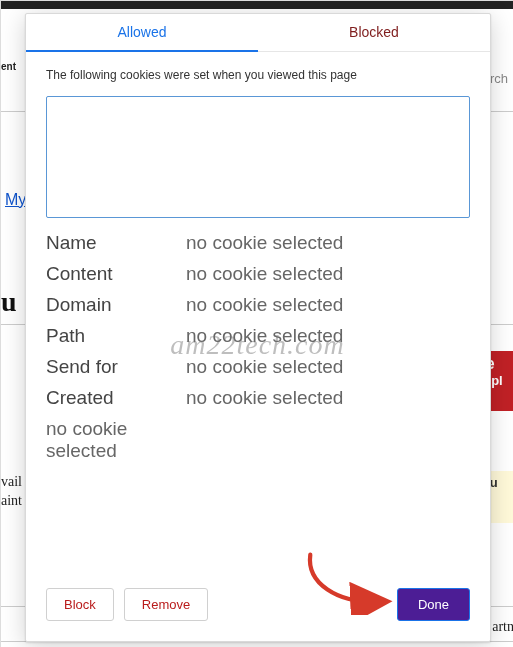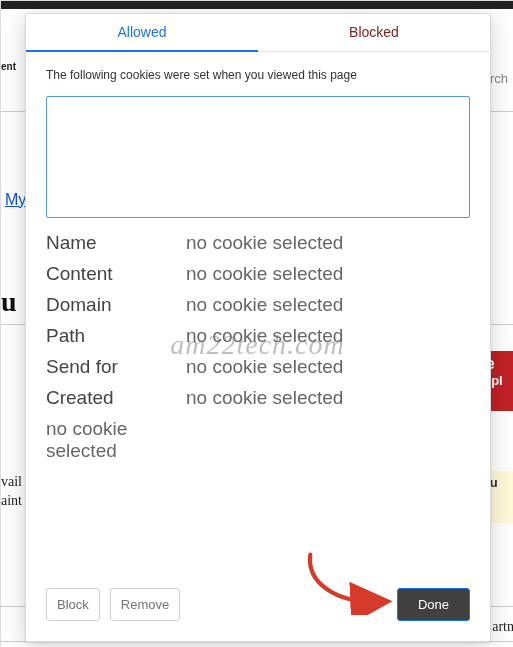--- a/index.html
+++ b/index.html
@@ -30,22 +30,22 @@
   .modal-title{padding:18px 20px 10px;font-size:15px;color:#333;}
   .tabs{display:flex;border-bottom:1px solid #e6e6e6;}
   .tab{flex:1;text-align:center;padding:10px 0;font-size:14px;color:#7f1d1d;cursor:pointer;}
   .tab.active{color:#1a73e8;font-weight:500;border-bottom:2px solid #1a73e8;margin-bottom:-1px;}
   .desc{padding:16px 20px 8px;font-size:12px;color:#333;}
   .listbox{margin:6px 20px 14px;height:120px;border:1px solid #5a97d6;border-radius:2px;background:#fff;}
   .details{padding:0 20px;display:grid;grid-template-columns:140px 1fr;row-gap:9px;font-size:19px;color:#444;}
   .details .label{color:#444;}
   .details .value{color:#666;}
   .footer{margin-top:auto;padding:16px 20px 20px;display:flex;align-items:center;gap:10px;}
-  .btn{border:1px solid #d0d0d0;background:#fff;color:#737373;padding:8px 10px;font-size:13px;border-radius:3px;cursor:pointer;}
-  .btn-primary{background:#404040;border-color:#1a73e8;color:#fff;padding:8px 20px;font-weight:500;}
+  .btn{border:1px solid #d0d0d0;background:#fff;color:#b91c1c;padding:8px 17px;font-size:13px;border-radius:3px;cursor:pointer;}
+  .btn-primary{background:#4c1d95;border-color:#1a73e8;color:#fff;padding:8px 20px;font-weight:500;}
   .spacer{flex:1;}
 
   .arrow{position:absolute;left:298px;top:546px;width:94px;height:68px;pointer-events:none;}
 
   .watermark{
     position:absolute;left:50%;top:328px;transform:translateX(-50%);
     font-family:"Times New Roman",serif;font-size:28px;color:rgba(120,120,120,0.48);
     font-style:italic;white-space:nowrap;pointer-events:none;letter-spacing:1px;
   }
 </style>

